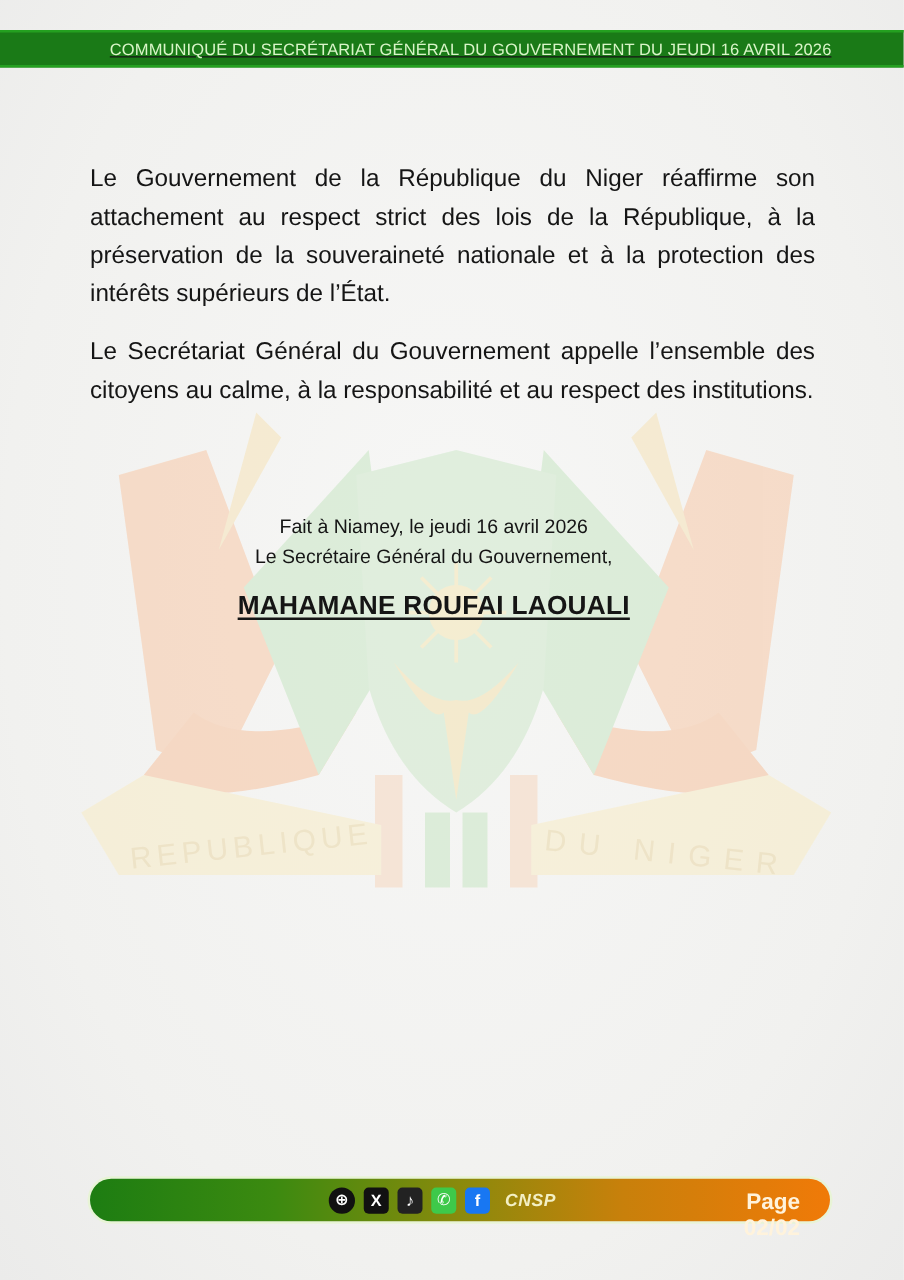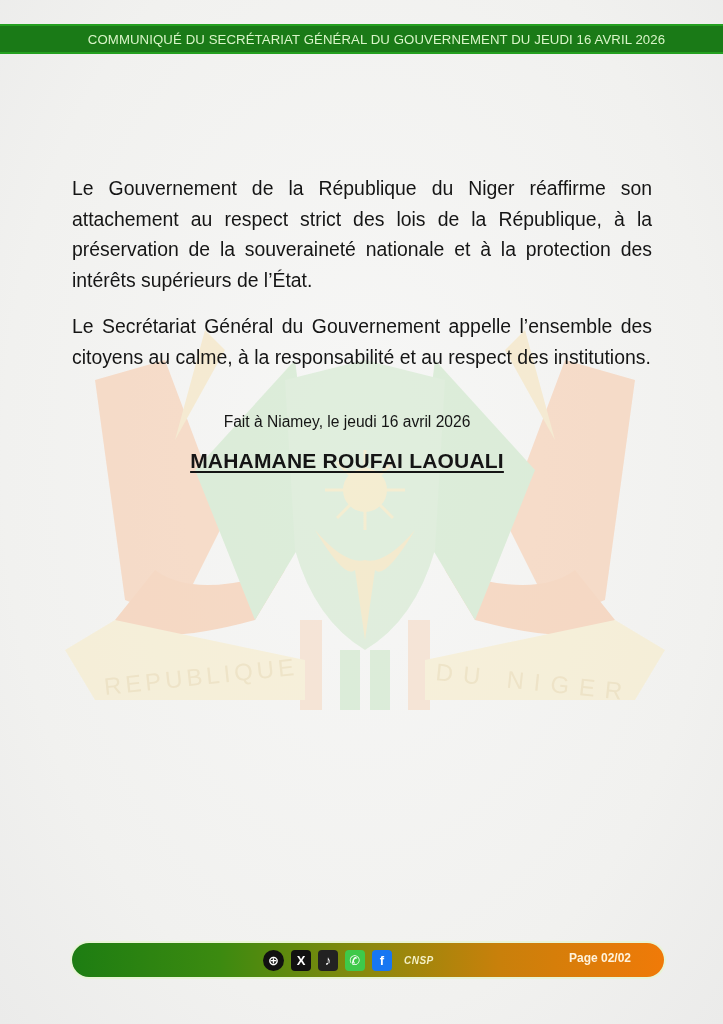--- a/index.html
+++ b/index.html
@@ -14,38 +14,38 @@
       position: absolute; left: 0; top: 0; width: 723px; height: 1024px;
       background: radial-gradient(ellipse at 50% 45%, #f7f7f6 0%, #f1f1ef 70%, #ebebea 100%);
     }
     .header-band {
       position: absolute; left: 0; top: 24px; width: 723px; height: 30px;
       background: #1a7a17;
       border-top: 2px solid #24a020;
       border-bottom: 2px solid #24a020;
       display: flex; align-items: center; justify-content: center;
       padding-left: 30px;
+      text-decoration: underline;
     }
     .header-band span {
       color: #d9f5c8;
       font-size: 13.2px;
       letter-spacing: 0.1px;
       white-space: nowrap;
     }
     .emblem {
       position: absolute; left: 55px; top: 320px; width: 620px; height: 400px;
       opacity: 0.55;
     }
     .body-text {
       position: absolute; left: 72px; width: 580px;
       font-size: 19.4px; line-height: 30.5px;
       text-align: justify;
       text-align-last: left;
       color: #151515;
-      margin-top: 45px;
     }
     .p1 { top: 128px; }
     .p2 { top: 266px; }
     .signature {
       position: absolute; left: 147px; width: 400px; top: 410px;
       text-align: center;
       font-size: 15.6px; line-height: 24px;
       color: #151515;
     }
     .sig-name {
@@ -74,26 +74,26 @@
     }
     .ico.globe { background: #111; border-radius: 50%; width: 21px; }
     .ico.x { background: #111; }
     .ico.tiktok { background: #222; }
     .ico.wa { background: #3ec94a; }
     .ico.fb { background: #1877f2; }
     .cnsp {
       margin-left: 5px;
       color: #f3f0c4;
       font-weight: bold; font-style: italic;
-      font-size: 10px; letter-spacing: 0.5px; text-align: center;
+      font-size: 14px; letter-spacing: 0.5px; text-align: center;
     }
     .page-num {
       position: absolute; left: 560px; top: 951px;
-      width: 80px; text-align: center;
-      color: #fff3dc; font-weight: bold; font-size: 12px;
+      width: 80px; text-align: right;
+      color: #fff3dc; font-weight: bold; font-size: 18px;
     }
   </style>
 </head>
 <body>
 
 <div class="page">
 
   <div class="header-band">
     <span>COMMUNIQUÉ DU SECRÉTARIAT GÉNÉRAL DU GOUVERNEMENT DU JEUDI 16 AVRIL 2026</span>
   </div>
@@ -131,20 +131,21 @@
     <path d="M610 330 L560 300 L370 340 L370 380 L580 380 Z" fill="#f8ecc6"></path>
     <text x="50" y="375" font-family="Liberation Sans, sans-serif" font-size="24" fill="#ead7a6" letter-spacing="4" transform="rotate(-6 50 375)">REPUBLIQUE</text>
     <text x="380" y="360" font-family="Liberation Sans, sans-serif" font-size="24" fill="#ead7a6" letter-spacing="10" transform="rotate(6 380 360)">DU NIGER</text>
   </svg>
 
   <p class="body-text p1">Le Gouvernement de la République du Niger réaffirme son attachement au respect strict des lois de la République, à la préservation de la souveraineté nationale et à la protection des intérêts supérieurs de l’État.</p>
   <p class="body-text p2">Le Secrétariat Général du Gouvernement appelle l’ensemble des citoyens au calme, à la responsabilité et au respect des institutions.</p>
 
   <div class="signature">
     <div>Fait à Niamey, le jeudi 16 avril 2026</div>
+    <div>Le Secrétaire Général du Gouvernement,</div>
     <div class="sig-name">MAHAMANE ROUFAI LAOUALI</div>
   </div>
 
   <div class="footer-bar"></div>
   <div class="social">
     <span class="ico globe">⊕</span>
     <span class="ico x">X</span>
     <span class="ico tiktok">♪</span>
     <span class="ico wa">✆</span>
     <span class="ico fb">f</span>

